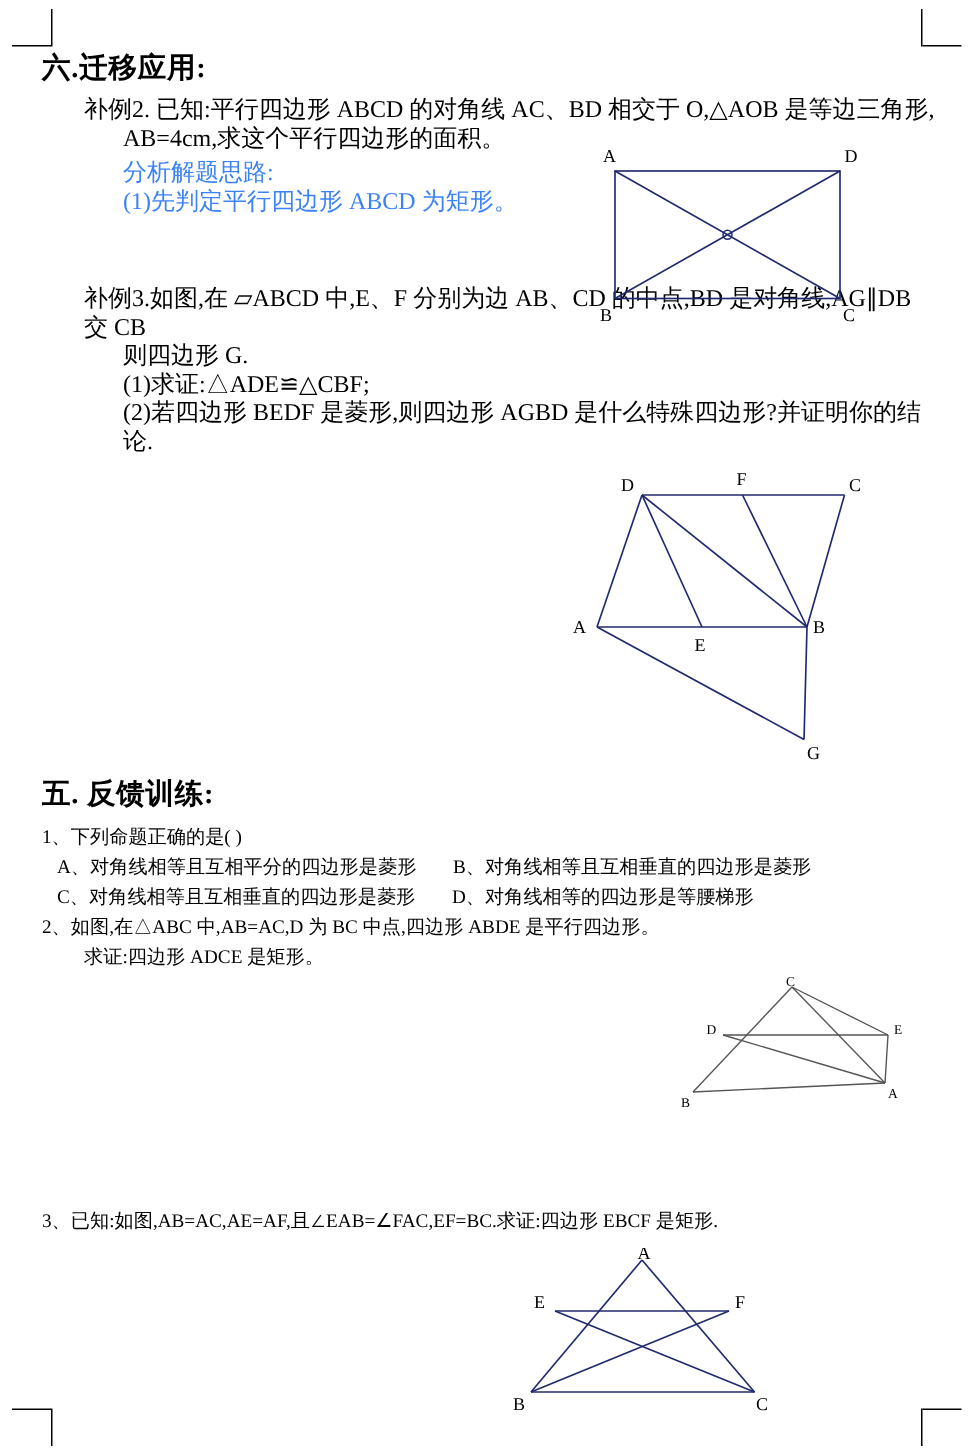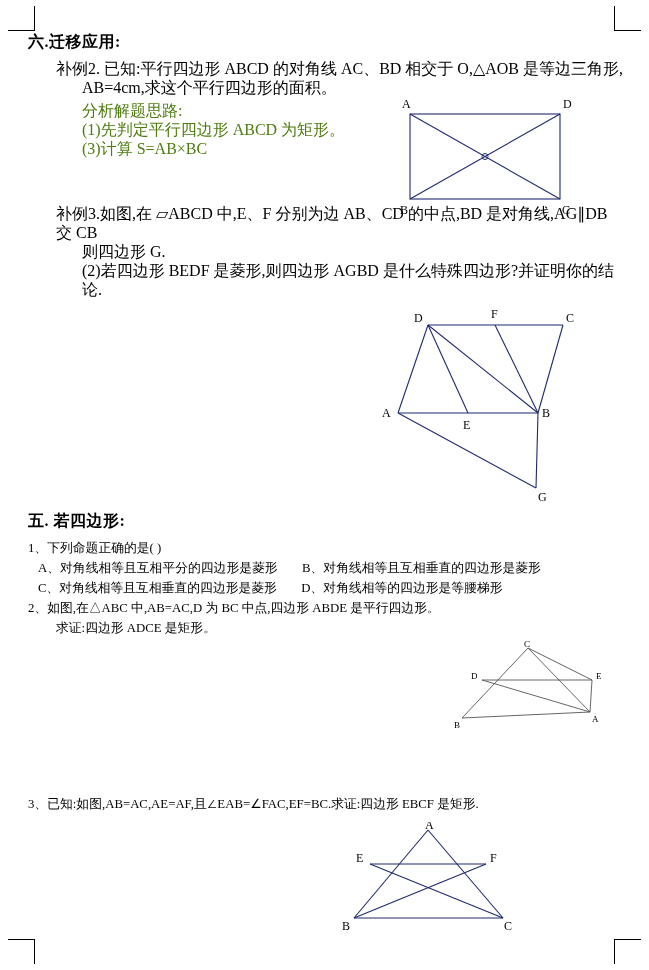--- a/index.html
+++ b/index.html
@@ -19,25 +19,25 @@
   .mk-tl-v{left:34px;top:6px;width:1px;height:25px;}
   .mk-tr-h{right:8px;top:30px;width:26px;height:1px;}
   .mk-tr-v{right:34px;top:6px;width:1px;height:25px;}
   .mk-bl-h{left:8px;bottom:30px;width:26px;height:1px;}
   .mk-bl-v{left:34px;bottom:6px;width:1px;height:25px;}
   .mk-br-h{right:8px;bottom:30px;width:26px;height:1px;}
   .mk-br-v{right:34px;bottom:6px;width:1px;height:25px;}
 
   .content{position:absolute;left:28px;top:32px;width:596px;}
 
-  .hd{font-weight:bold;font-size:16px;letter-spacing:.5px;margin:0 0 6px 0;}
+  .hd{font-weight:bold;font-size:19px;letter-spacing:.5px;margin:0 0 6px 0;}
   .ln{font-size:16px;line-height:19px;}
   .indent1{margin-left:28px;}
   .indent2{margin-left:54px;}
-  .red{color:#4d7c0f;}
+  .red{color:#3b82f6;}
   .fig{position:relative;}
   .fig svg{display:block;}
   .q-line{font-size:12.8px;line-height:20px;}
 </style>
 </head>
 <body>
 
 <div class="page">
 
   <div class="mark mk-tl-h"></div>
@@ -51,39 +51,39 @@
 
   <div class="content">
 
     <div class="hd">六.迁移应用:</div>
 
     <div class="ln indent1">补例2.  已知:平行四边形 ABCD 的对角线 AC、BD 相交于 O,△AOB 是等边三角形,</div>
     <div class="ln indent2">AB=4cm,求这个平行四边形的面积。</div>
 
     <div class="ln indent2 red" style="margin-top:4px;">分析解题思路:</div>
     <div class="ln indent2 red">(1)先判定平行四边形 ABCD 为矩形。</div>
-    <div class="ln indent2 red">(3)计算 S=AB×BC</div>
 
     <div class="fig" style="position:absolute;left:352px;top:60px;">
       <svg width="200" height="140" viewBox="0 0 200 140">
         <rect x="30" y="22" width="150" height="85" fill="none" stroke="#1f2a6e" stroke-width="1.1"></rect>
         <line x1="30" y1="22" x2="180" y2="107" stroke="#1f2a6e" stroke-width="1.1"></line>
         <line x1="180" y1="22" x2="30" y2="107" stroke="#1f2a6e" stroke-width="1.1"></line>
         <circle cx="105" cy="64.5" r="3" fill="none" stroke="#1f2a6e" stroke-width="1"></circle>
         <text x="22" y="16" font-family="Liberation Serif, serif" font-size="12" fill="#000">A</text>
         <text x="183" y="16" font-family="Liberation Serif, serif" font-size="12" fill="#000">D</text>
         <text x="20" y="122" font-family="Liberation Serif, serif" font-size="12" fill="#000">B</text>
         <text x="182" y="122" font-family="Liberation Serif, serif" font-size="12" fill="#000">C</text>
       </svg>
     </div>
 
     <div style="height:46px;"></div>
 
     <div class="ln indent1">补例3.如图,在 ▱ABCD 中,E、F 分别为边 AB、CD 的中点,BD 是对角线,AG∥DB 交 CB</div>
     <div class="ln indent2">则四边形 G.</div>
+    <div class="ln indent2">(1)求证:△ADE≌△CBF;</div>
     <div class="ln indent2">(2)若四边形 BEDF 是菱形,则四边形 AGBD 是什么特殊四边形?并证明你的结论.</div>
 
     <div class="fig" style="position:relative;left:330px;top:4px;">
       <svg width="230" height="210" viewBox="0 0 230 210">
 
         <line x1="40" y1="110" x2="180" y2="110" stroke="#1f2a6e" stroke-width="1.1"></line>
         <line x1="180" y1="110" x2="205" y2="22" stroke="#1f2a6e" stroke-width="1.1"></line>
         <line x1="205" y1="22" x2="70" y2="22" stroke="#1f2a6e" stroke-width="1.1"></line>
         <line x1="70" y1="22" x2="40" y2="110" stroke="#1f2a6e" stroke-width="1.1"></line>
 
@@ -98,21 +98,21 @@
         <text x="56" y="19" font-family="Liberation Serif, serif" font-size="12" fill="#000">D</text>
         <text x="133" y="15" font-family="Liberation Serif, serif" font-size="12" fill="#000">F</text>
         <text x="208" y="19" font-family="Liberation Serif, serif" font-size="12" fill="#000">C</text>
         <text x="24" y="114" font-family="Liberation Serif, serif" font-size="12" fill="#000">A</text>
         <text x="105" y="126" font-family="Liberation Serif, serif" font-size="12" fill="#000">E</text>
         <text x="184" y="114" font-family="Liberation Serif, serif" font-size="12" fill="#000">B</text>
         <text x="180" y="198" font-family="Liberation Serif, serif" font-size="12" fill="#000">G</text>
       </svg>
     </div>
 
-    <div class="hd" style="margin-top:2px;">五. 若四边形:</div>
+    <div class="hd" style="margin-top:2px;">五. 反馈训练:</div>
 
     <div class="q-line">1、下列命题正确的是(     )</div>
     <div class="q-line" style="margin-left:10px;">
       <span>A、对角线相等且互相平分的四边形是菱形</span>
       <span style="display:inline-block;width:18px;"></span>
       <span>B、对角线相等且互相垂直的四边形是菱形</span>
     </div>
     <div class="q-line" style="margin-left:10px;">
       <span>C、对角线相等且互相垂直的四边形是菱形</span>
       <span style="display:inline-block;width:18px;"></span>

